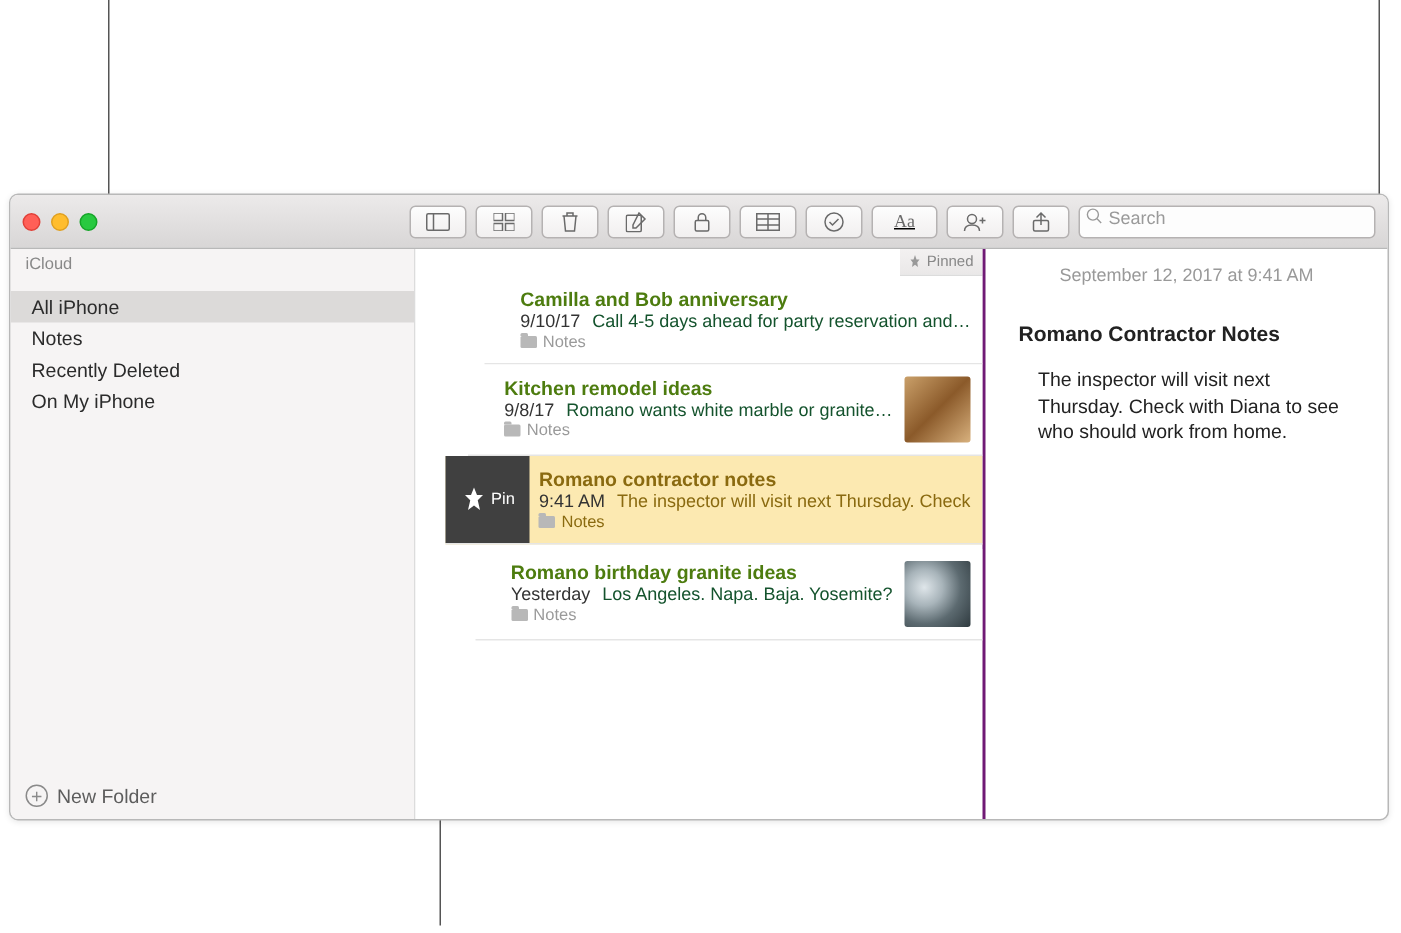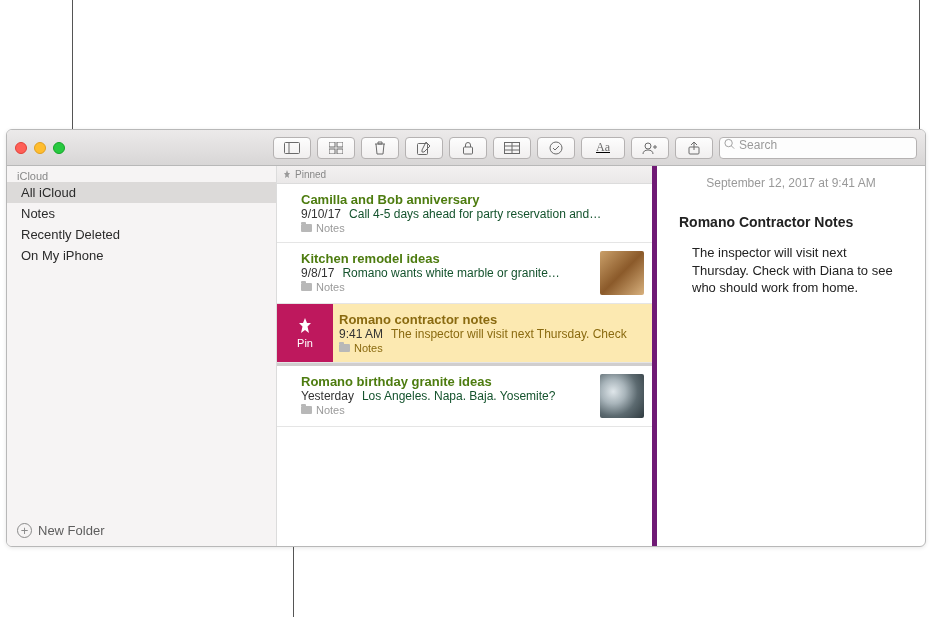--- a/index.html
+++ b/index.html
@@ -97,21 +97,21 @@
     width: 270px;
     background: #f6f4f4;
     border-right: 1px solid #dcdcdc;
     display: flex;
     flex-direction: column;
     font-size: 13px;
   }
   .section-label {
     color: #888;
     font-size: 11px;
-    padding: 4px 10px 0 10px;
+    padding: 4px 10px 12px 10px;
   }
   .side-item {
     padding: 3px 14px;
     color: #2b2b2b;
     cursor: pointer;
   }
   .side-item.selected {
     background: #dcdad9;
   }
   .sidebar-footer {
@@ -124,25 +124,26 @@
     font-size: 13px;
     cursor: pointer;
   }
   .plus-circle {
     width:15px;height:15px;border:1px solid #8a8a8a;border-radius:50%;
     display:flex;align-items:center;justify-content:center;color:#8a8a8a;font-size:13px;line-height:1;
   }
   
   .notelist {
     width: 380px;
-    border-right: 5px solid #701a75;
+    border-right: 2px solid #701a75;
     background: #fff;
     display: flex;
     flex-direction: column;
     overflow: hidden;
+    align-items: flex-end;
   }
   .pinned-header {
     height: 18px;
     background: linear-gradient(#f3f1f1,#eae8e8);
     border-bottom: 1px solid #dcdcdc;
     font-size: 10px;
     color: #888;
     display:flex;align-items:center;gap:4px;padding:0 6px;
   }
   .note-row {
@@ -186,23 +187,23 @@
     flex: 0 0 44px;
   }
   .note-row.selected {
     background: #fce9b1;
   }
   .note-row.selected .note-title,
   .note-row.selected .note-sub .prev,
   .note-row.selected .note-folder { color: #8a6a10; }
   .pin-action {
     width: 56px;
-    background: #be185d;
+    background: #404040;
     color: #fff;
-    display:flex;flex-direction:column;align-items:center;justify-content:center;
+    display:flex;align-items:center;justify-content:center;
     gap:2px;
     font-size:11px;
     cursor:pointer;
   }
   .heavy-divider {
     height: 3px;
     background: #d0cece;
   }
   
   .notepane {
@@ -332,21 +333,21 @@
           <line x1="8" y1="8" x2="11" y2="11" stroke="#9a9a9a"></line>
         </svg>
       <input placeholder="Search" style="">
     </div>
   </div>
 
   <div class="body3">
 
     <div class="sidebar">
       <div class="section-label">iCloud</div>
-      <div class="side-item selected">All iCloud</div>
+      <div class="side-item selected">All iPhone</div>
       <div class="side-item">Notes</div>
       <div class="side-item">Recently Deleted</div>
       <div class="side-item">On My iPhone</div>
 
       <div class="sidebar-footer">
         <span class="plus-circle">+</span>
         <span>New Folder</span>
       </div>
     </div>
 

